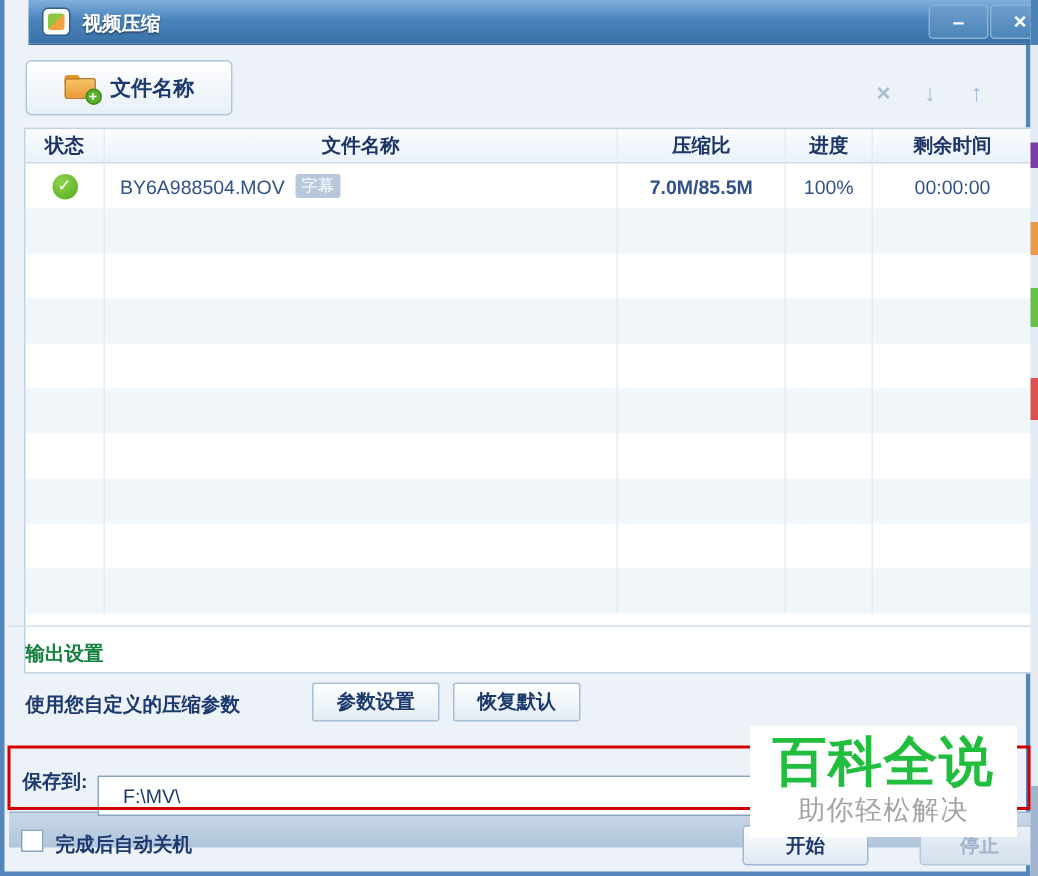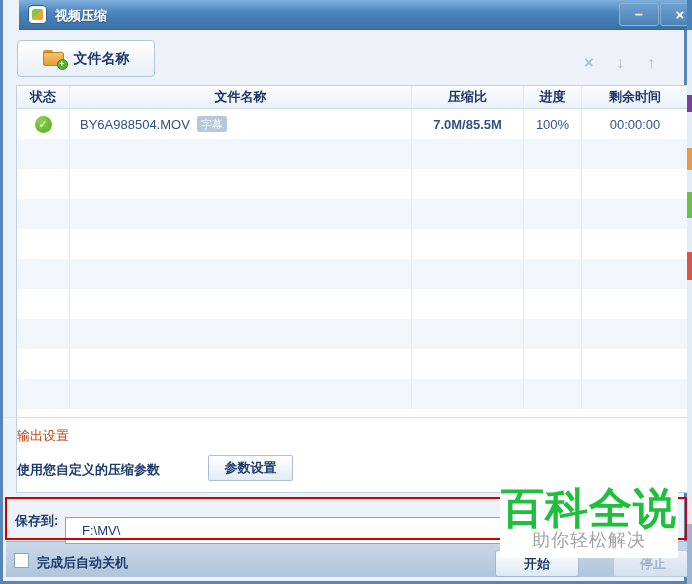--- a/index.html
+++ b/index.html
@@ -56,21 +56,21 @@
   }
   .add-file-label{font-size:14px;font-weight:bold;color:#1d3a6e;}
   .list-tools{
     position:absolute;left:574px;top:52px;width:86px;height:22px;
     display:flex;justify-content:space-between;align-items:center;
     color:#aabed4;font-weight:bold;font-size:16px;
   }
   .list-tools span{width:24px;text-align:center;}
   
   .table{
-    position:absolute;left:13px;top:85px;width:673px;height:408px;
+    position:absolute;left:13px;top:85px;width:673px;height:364px;
     background:#ffffff;border:1px solid #bed2e4;box-sizing:border-box;overflow:hidden;
   }
   .trow{display:flex;width:100%;height:30px;align-items:center;}
   .thead{
     height:22px;background:linear-gradient(#fbfdff,#e9f1f9);
     border-bottom:1px solid #cbdbea;font-weight:bold;color:#1d3566;font-size:13px;
   }
   .cell{height:100%;display:flex;align-items:center;justify-content:center;
     border-right:1px solid #e2ecf6;box-sizing:border-box;font-size:13px;color:#31518a;}
   .cell:last-child{border-right:none;}
@@ -85,21 +85,21 @@
     background:radial-gradient(circle at 35% 30%,#8ed24e,#55ab1d);
     color:#fff;font-size:11px;font-weight:bold;text-align:center;line-height:17px;
   }
   .subtitle-badge{
     display:inline-block;margin-left:7px;padding:1px 4px;border-radius:2px;
     background:#b7c8db;color:#ffffff;font-size:11px;line-height:14px;
   }
   #empty-rows .trow:nth-child(odd){background:#f1f6fb;}
   
   .section-divider{position:absolute;left:3px;top:417px;width:684px;height:1px;background:#d3dfec;}
-  .output-heading{position:absolute;left:14px;top:427px;font-size:13px;font-weight:normal;color:#c2410c;}
+  .output-heading{position:absolute;left:14px;top:427px;font-size:13px;font-weight:bold;color:#15803d;}
   .custom-params-label{position:absolute;left:14px;top:461px;font-size:13px;color:#1d3a6e;font-weight:600;}
   .small-btn{
     position:absolute;top:455px;height:26px;box-sizing:border-box;
     background:linear-gradient(#ffffff,#e2ebf5);border:1px solid #a9bfd6;border-radius:2px;
     font-size:13px;font-weight:600;color:#1d3a6e;text-align:center;line-height:24px;
   }
   .btn-params{left:205px;width:85px;}
   .btn-restore{left:299px;width:85px;}
   
   .save-highlight{
@@ -107,21 +107,21 @@
     border:2px solid #d10000;box-sizing:border-box;z-index:4;pointer-events:none;
   }
   .save-label{position:absolute;left:12px;top:512px;font-size:13px;font-weight:bold;color:#1d3a6e;z-index:3;}
   .save-input{
     position:absolute;left:62px;top:517px;width:612px;height:27px;box-sizing:border-box;
     border:1px solid #8aa4bf;background:#ffffff;font-size:13px;color:#1d3a6e;
     padding:0 16px;font-family:"Liberation Sans","DejaVu Sans",sans-serif;z-index:3;
   }
   
   .bottom-bar{
-    position:absolute;left:3px;top:541px;width:684px;height:36px;
+    position:absolute;left:3px;top:541px;width:684px;height:24px;
     background:linear-gradient(#c9d8e8,#b0c5da);border-top:1px solid #9ab2cc;box-sizing:border-box;
   }
   .shutdown-checkbox{
     position:absolute;left:8px;top:11px;width:15px;height:15px;
     background:#fdfefe;border:1px solid #8aa4bf;box-sizing:border-box;
   }
   .shutdown-label{position:absolute;left:31px;top:12px;font-size:13px;font-weight:600;color:#1d3a6e;}
   .action-btn{
     position:absolute;top:8px;height:27px;box-sizing:border-box;border-radius:3px;
     text-align:center;line-height:25px;font-size:13px;font-weight:bold;
@@ -132,21 +132,21 @@
   }
   .btn-stop{
     left:607px;width:80px;background:linear-gradient(#eaf0f7,#d5e0ec);
     border:1px solid #b6c8da;color:#9fb4cc;
   }
   
   .watermark{
     position:absolute;left:497px;top:484px;width:178px;height:74px;background:#ffffff;
     z-index:6;display:flex;flex-direction:column;align-items:center;justify-content:center;
   }
-  .watermark .wm-title{font-size:43px;font-weight:bold;color:#1fbe3c;line-height:34px;letter-spacing:1px;}
+  .watermark .wm-title{font-size:36px;font-weight:bold;color:#1fbe3c;line-height:34px;letter-spacing:1px;}
   .watermark .wm-sub{font-size:18px;color:#a3a3a3;margin-top:3px;letter-spacing:1px;}
   
   .desktop-strip{position:absolute;left:687px;top:0;width:5px;height:584px;background:#e3ebf4;}
   .strip-block{position:absolute;left:0;width:5px;}
   .sb-top{top:0;height:30px;background:#4a82b8;}
   .sb-purple{top:95px;height:17px;background:#7b3fa0;}
   .sb-orange{top:148px;height:22px;background:#e89b4a;}
   .sb-green{top:192px;height:26px;background:#6abf4b;}
   .sb-red{top:252px;height:28px;background:#d9534f;}
   .sb-bottom{top:524px;height:60px;background:#9db5d0;}
@@ -263,20 +263,21 @@
           <div class="cell c3"></div>
           <div class="cell c4"></div>
         </div>
       </div>
   </div>
 
   <div class="section-divider"></div>
   <div class="output-heading">输出设置</div>
   <div class="custom-params-label">使用您自定义的压缩参数</div>
   <div class="small-btn btn-params">参数设置</div>
+  <div class="small-btn btn-restore">恢复默认</div>
 
   <div class="save-highlight"></div>
   <div class="save-label">保存到:</div>
   <input class="save-input" type="text" value="F:\MV\" style="">
 
   <div class="bottom-bar">
     <span class="shutdown-checkbox"></span>
     <span class="shutdown-label">完成后自动关机</span>
     <div class="action-btn btn-stop">停止</div>
     <div class="action-btn btn-start">开始</div>

